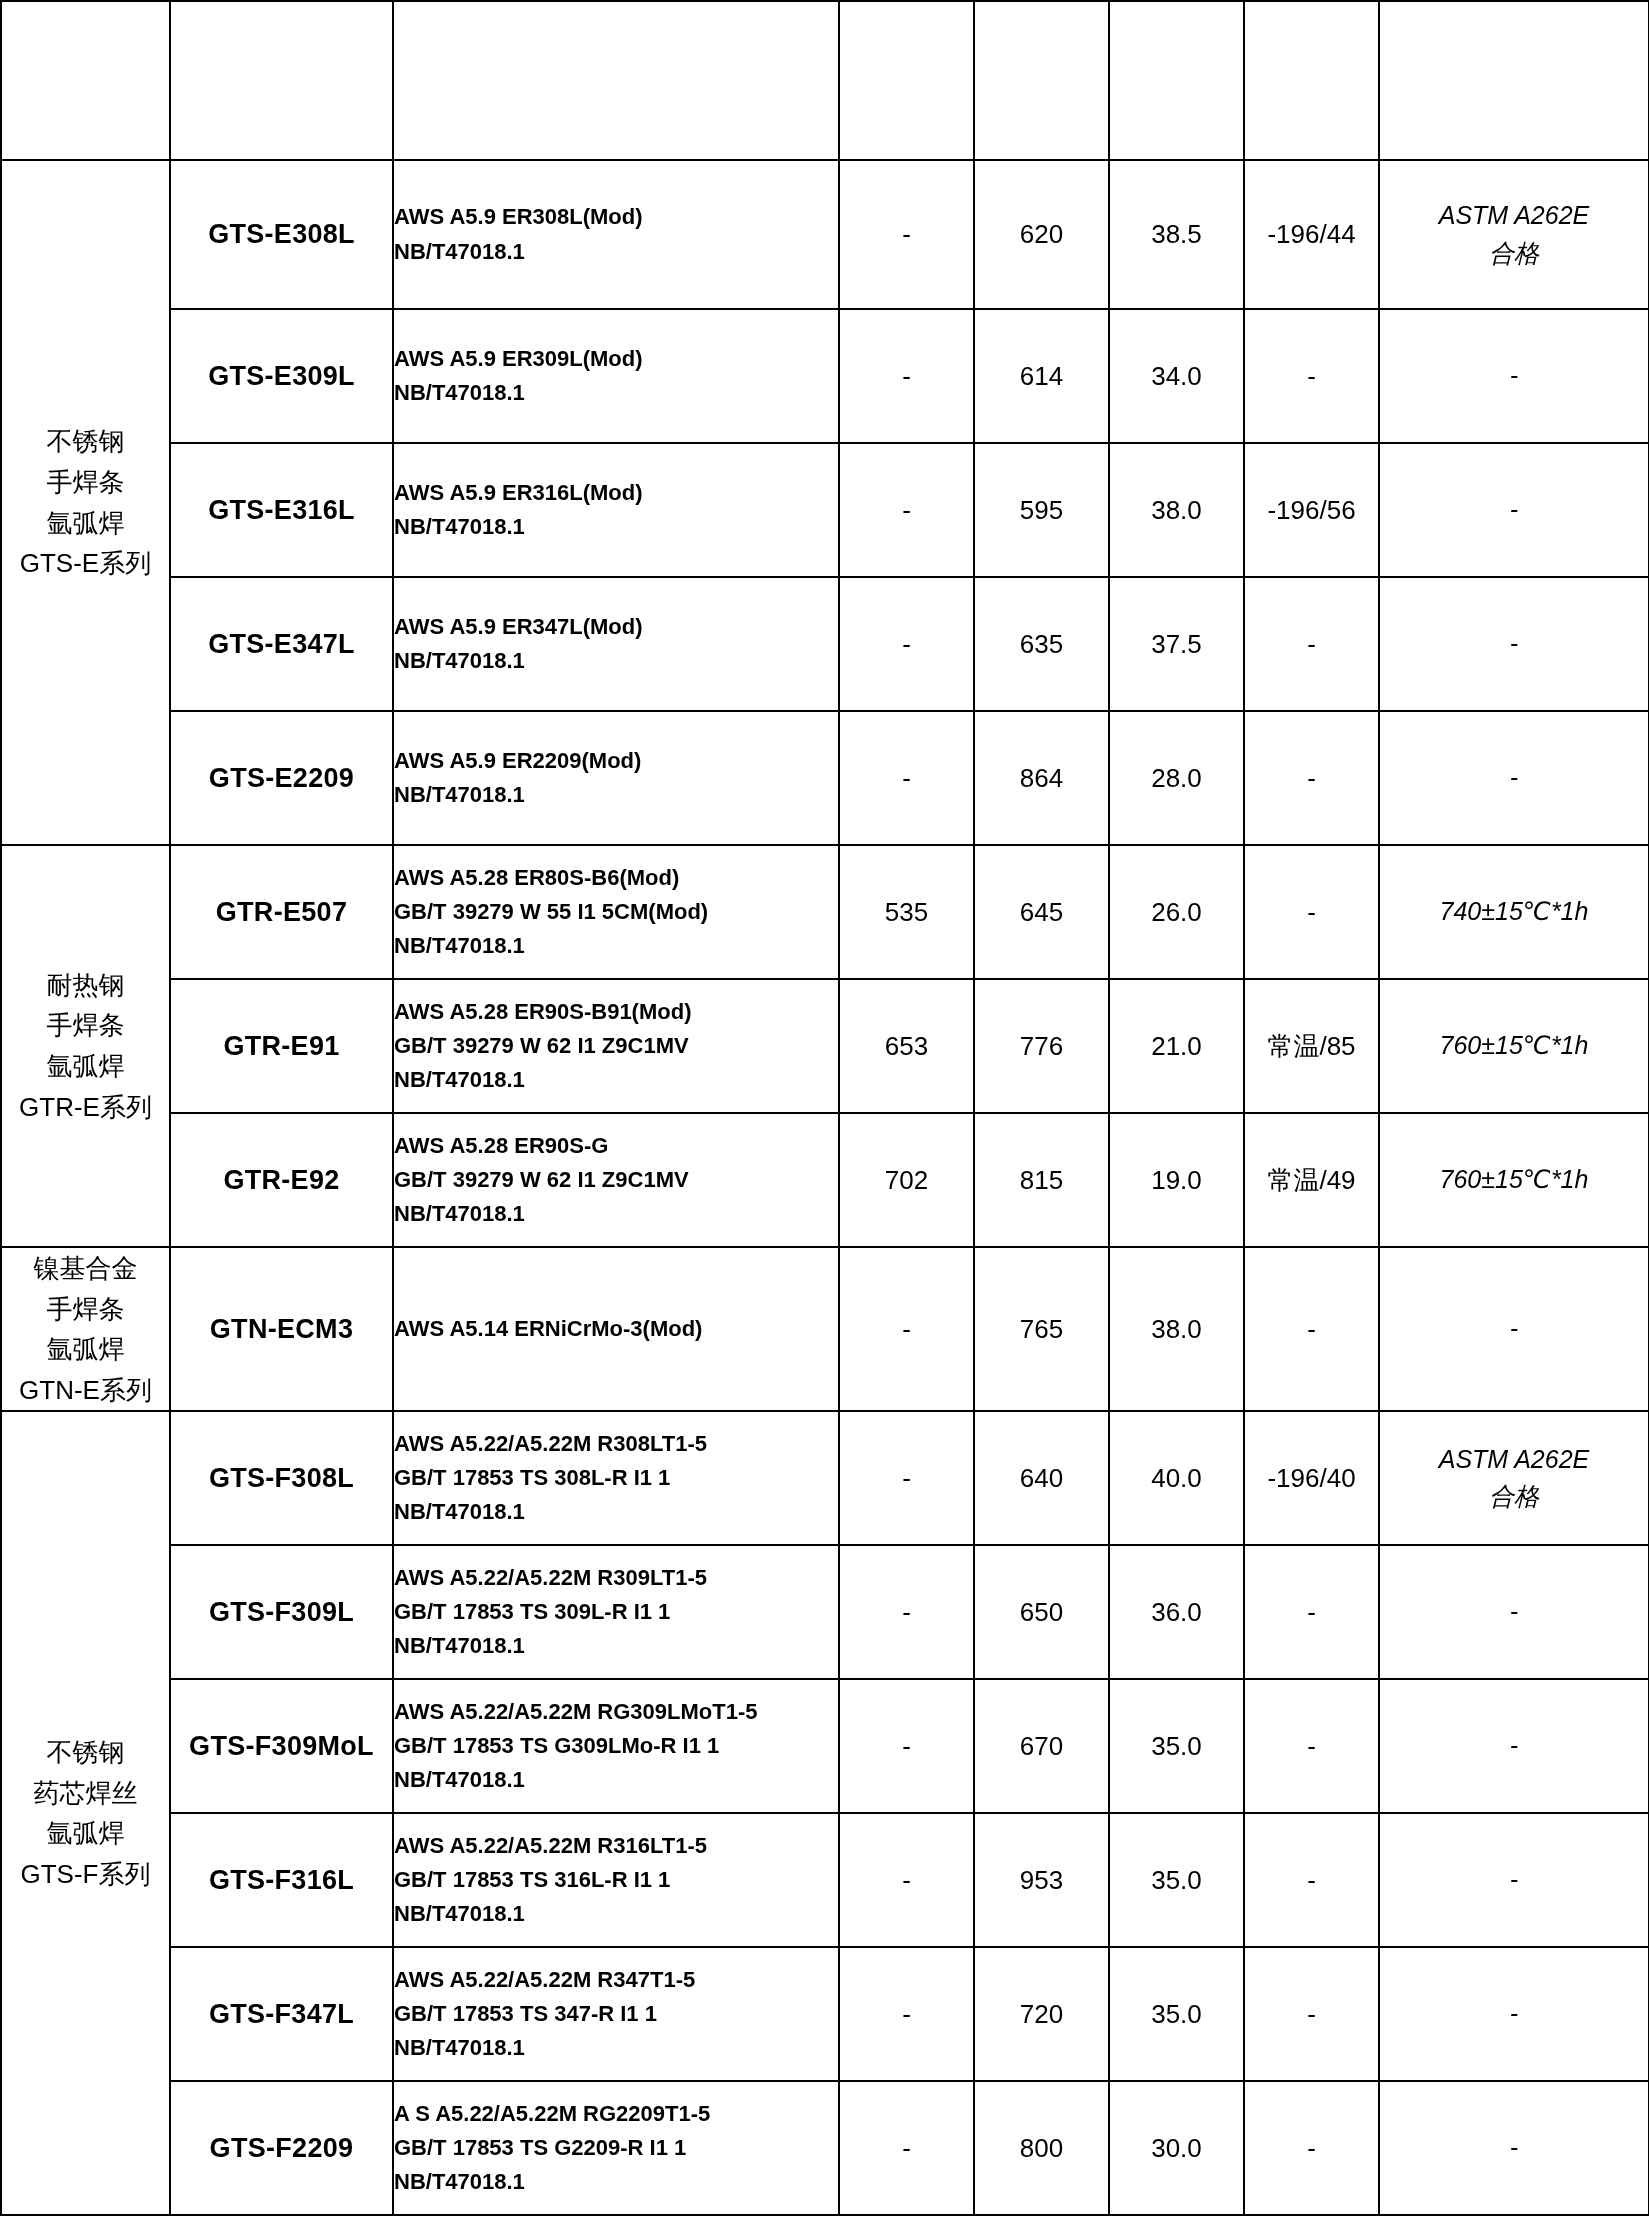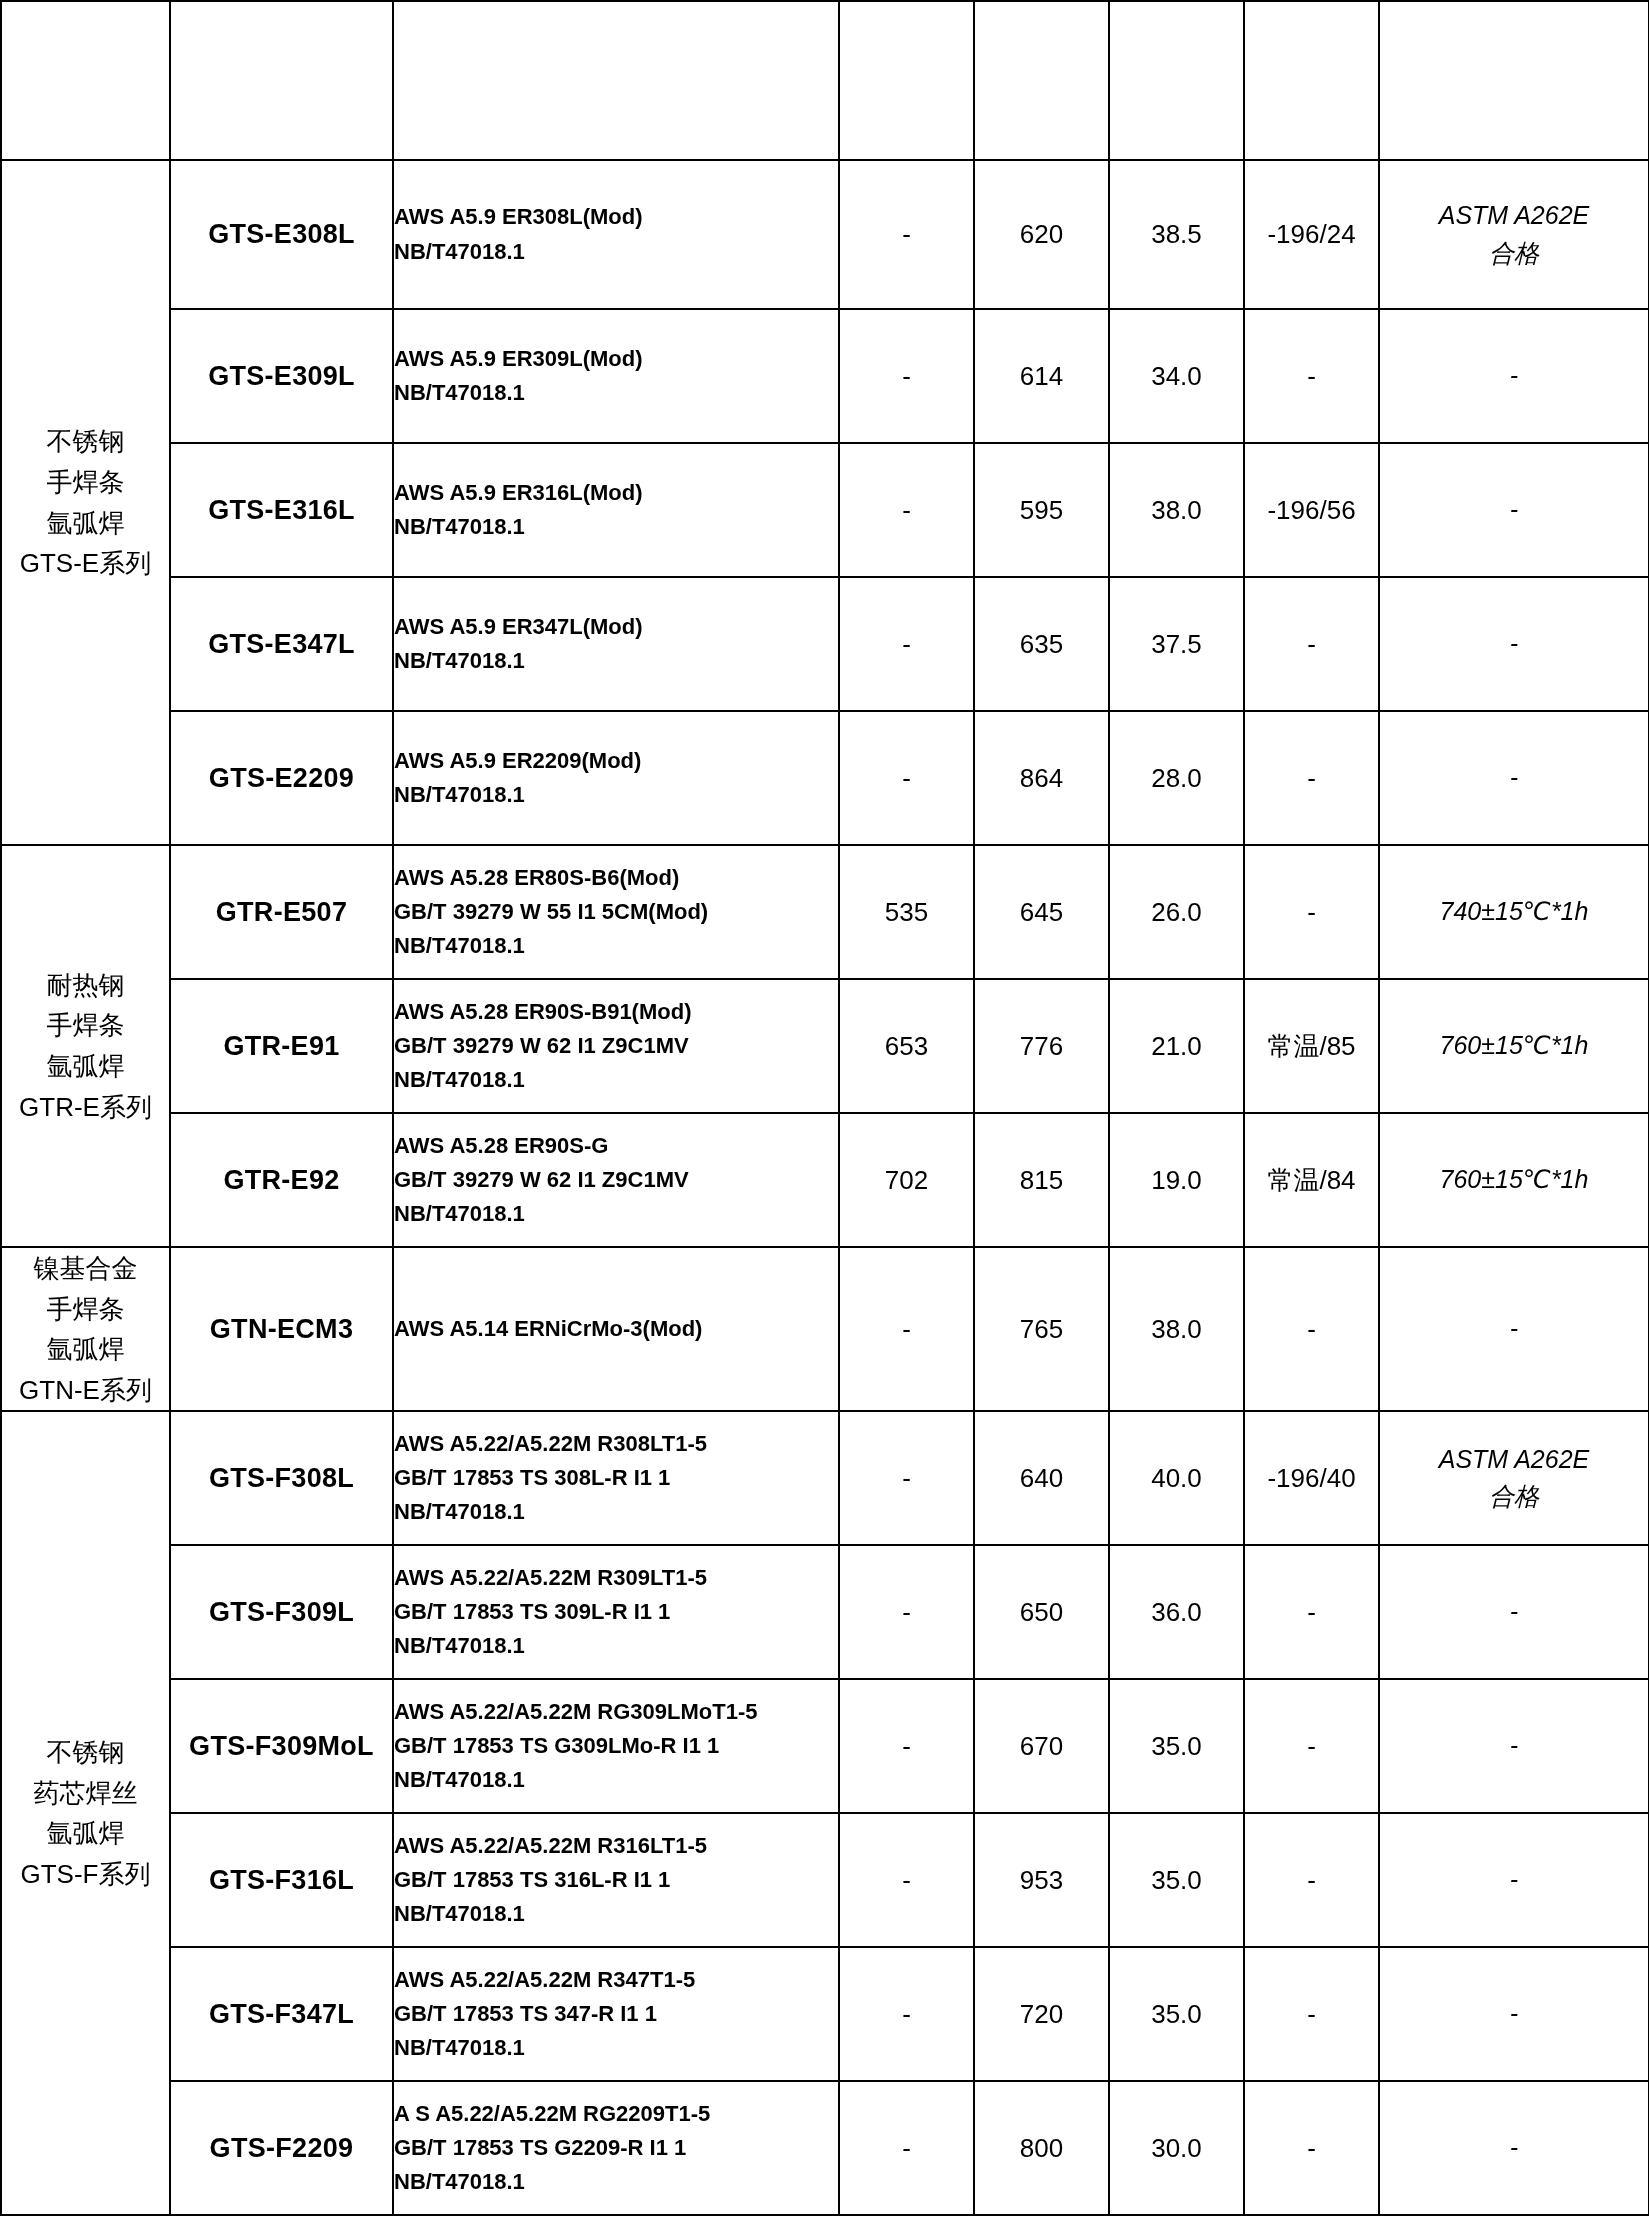--- a/index.html
+++ b/index.html
@@ -156,21 +156,21 @@
             <span class="ln">GTS-E系列</span>
           </td>
           <td class="name">GTS-E308L</td>
           <td class="std">
             <span class="ln">AWS A5.9 ER308L(Mod)</span>
             <span class="ln">NB/T47018.1</span>
           </td>
           <td class="num">-</td>
           <td class="num">620</td>
           <td class="num">38.5</td>
-          <td class="num">-196/24</td>
+          <td class="num">-196/44</td>
           <td class="rem">
             <span class="ln">ASTM A262E</span>
             <span class="ln">合格</span>
           </td>
         </tr>
         <tr class="r-med">
           <td class="name">GTS-E309L</td>
           <td class="std">
             <span class="ln">AWS A5.9 ER309L(Mod)</span>
             <span class="ln">NB/T47018.1</span>
@@ -264,21 +264,21 @@
         <tr class="r-std3">
           <td class="name">GTR-E92</td>
           <td class="std">
             <span class="ln">AWS A5.28 ER90S-G</span>
             <span class="ln">GB/T 39279 W 62 I1 Z9C1MV</span>
             <span class="ln">NB/T47018.1</span>
           </td>
           <td class="num">702</td>
           <td class="num">815</td>
           <td class="num">19.0</td>
-          <td class="num">常温/84</td>
+          <td class="num">常温/49</td>
           <td class="rem">
             <span class="ln">760±15℃*1h</span>
           </td>
         </tr>
         <tr class="r-tall">
           <td class="cat" rowspan="1">
             <span class="ln">镍基合金</span>
             <span class="ln">手焊条</span>
             <span class="ln">氩弧焊</span>
             <span class="ln">GTN-E系列</span>

